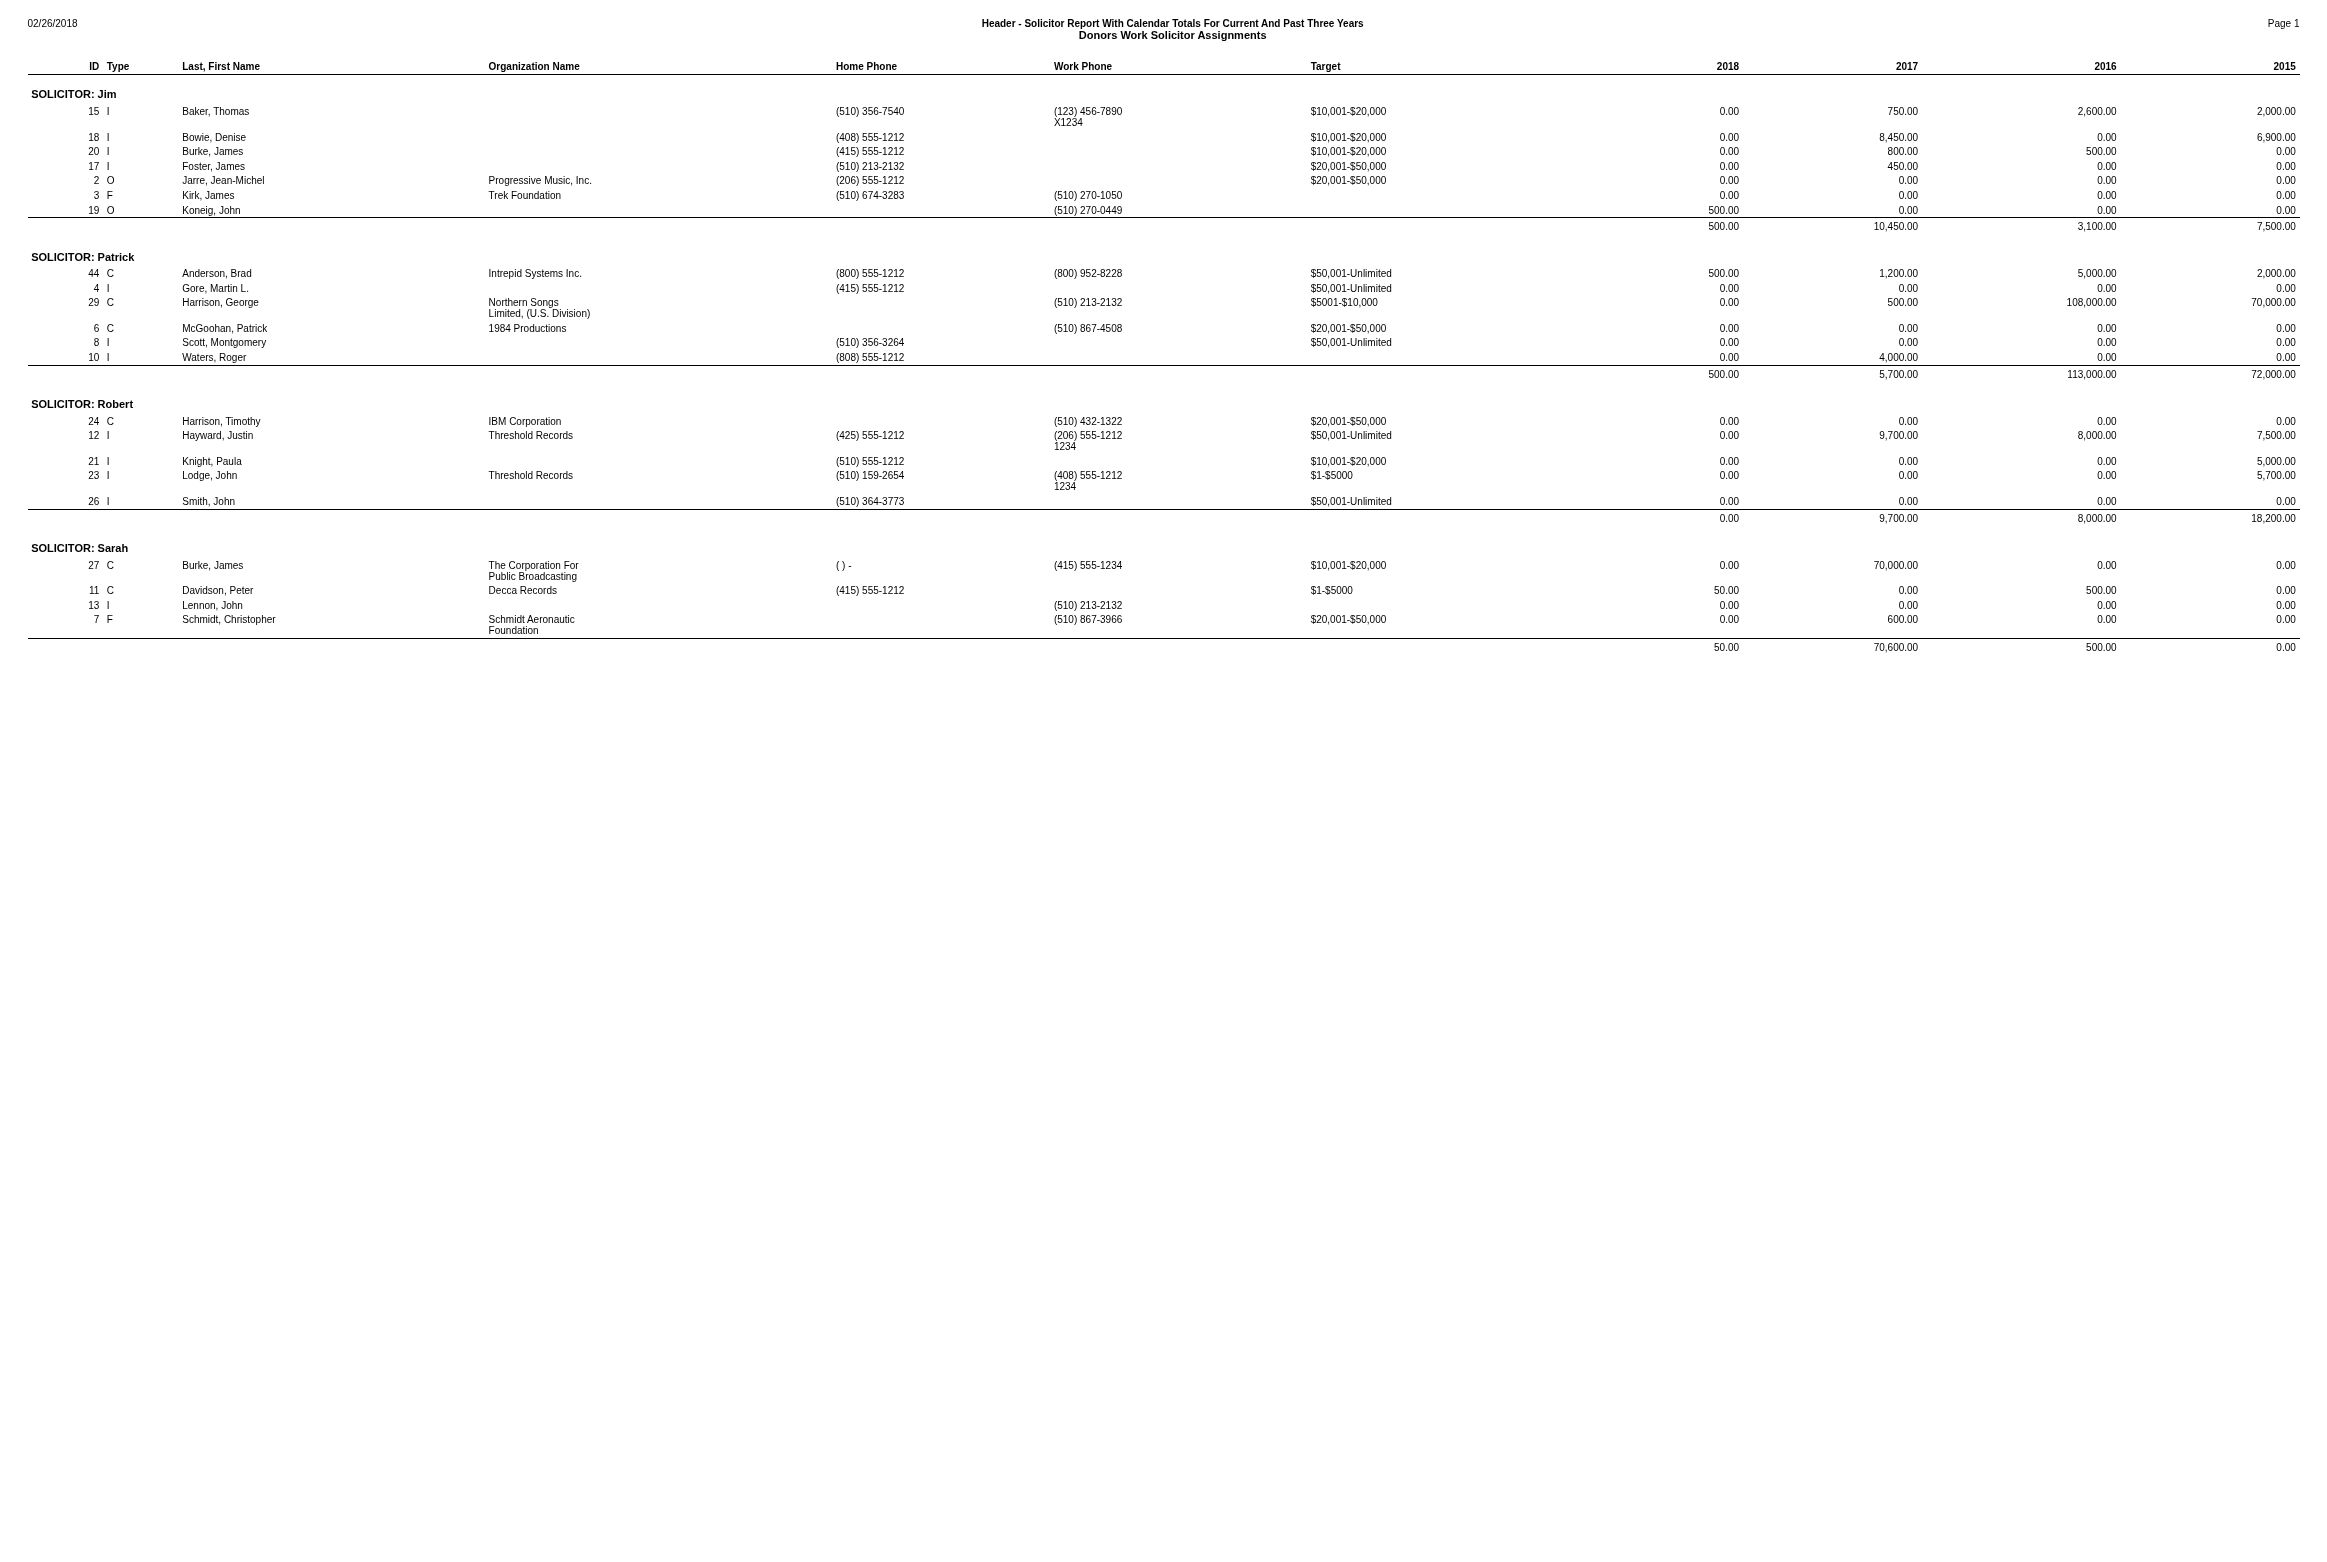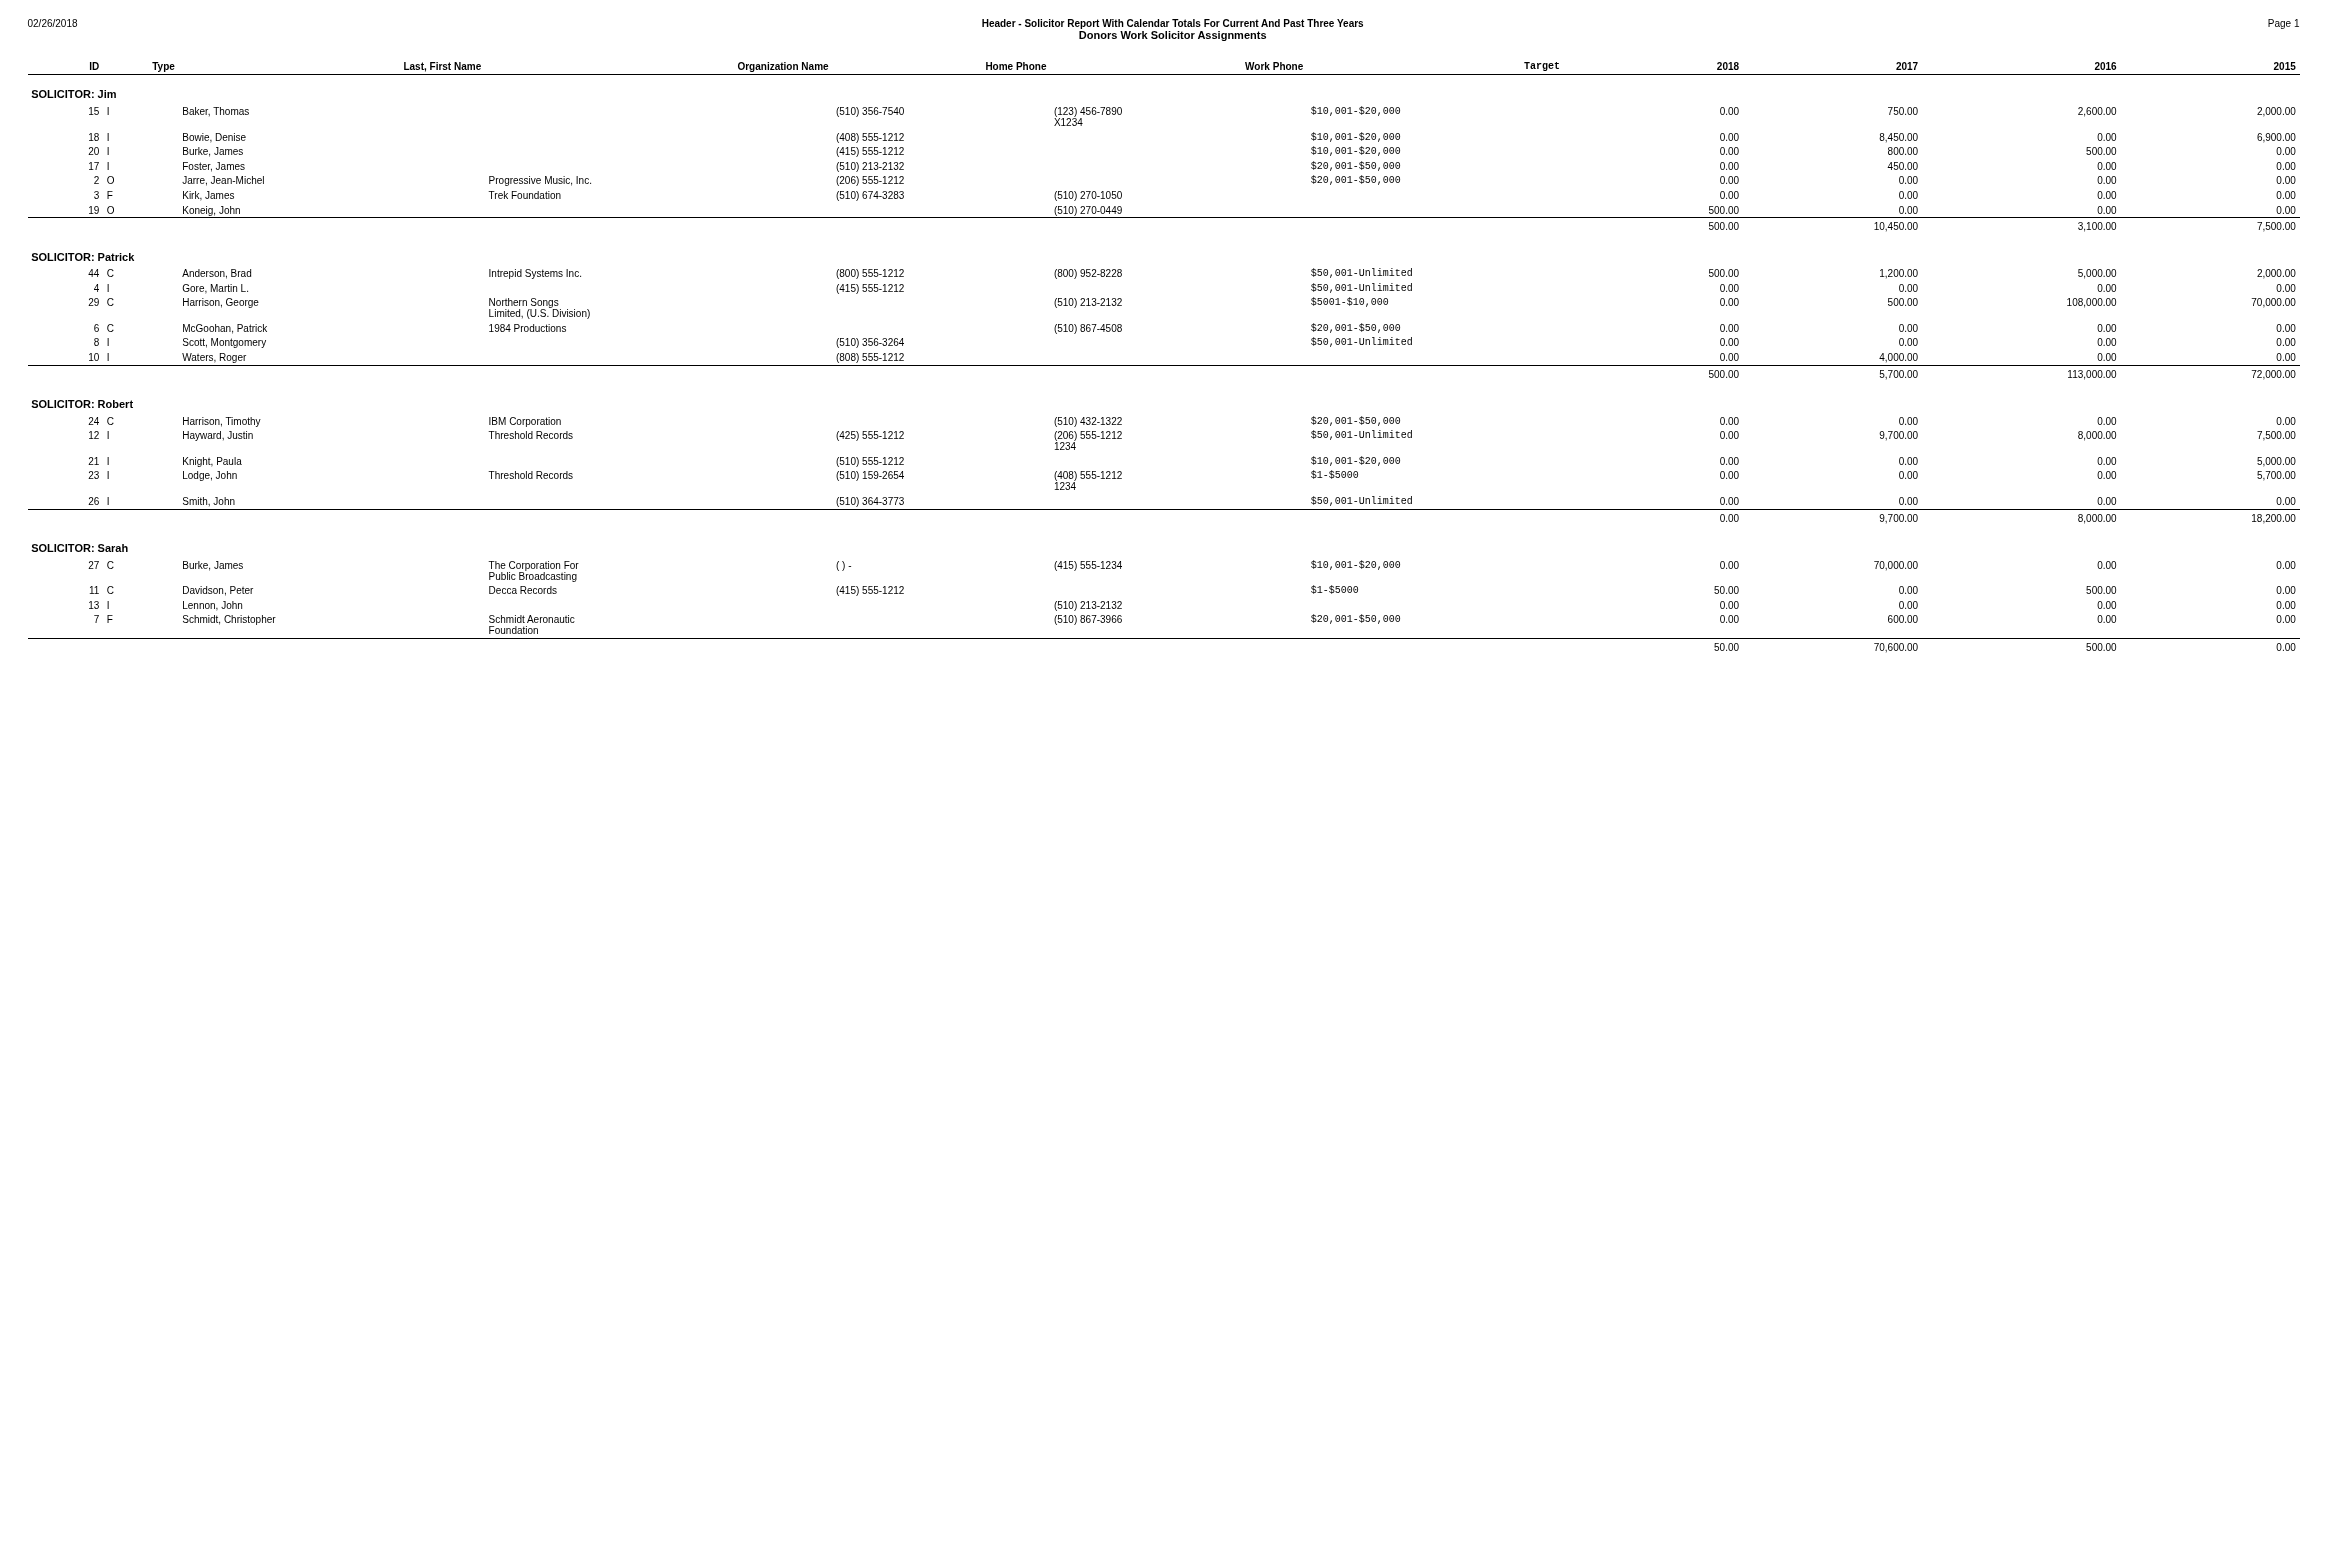--- a/index.html
+++ b/index.html
@@ -22,21 +22,21 @@
     .page-title .title-main { font-size: 10px; font-weight: bold; }
     .page-title .title-sub { font-size: 11px; font-weight: bold; }
     .page-num { font-size: 10px; white-space: nowrap; }
 
     table {
       width: 100%;
       border-collapse: collapse;
       font-size: 10px;
     }
     th {
-      text-align: right;
+      text-align: left;
       font-weight: bold;
       font-size: 10px;
       padding: 2.8px 3.7px;
       border-bottom: 0.9px solid #000;
       vertical-align: bottom;
     }
     th.right { text-align: right; }
     td {
       padding: 1.8px 3.7px;
       vertical-align: top;
@@ -53,21 +53,21 @@
       border-top: 0.9px solid #000;
       padding-top: 2.8px;
       font-size: 10px;
     }
     .col-id { width: 35px; text-align: right; }
     .col-type { width: 35px; }
     .col-name { width: 142px; }
     .col-org { width: 161px; }
     .col-home { width: 101px; }
     .col-work { width: 119px; }
-    .col-target { width: 119px; font-family: Liberation Mono, monospace; }
+    .col-target { width: 119px; }
     .col-2018 { width: 83px; text-align: right; }
     .col-2017 { width: 83px; text-align: right; }
     .col-2016 { width: 92px; text-align: right; }
     .col-2015 { width: 83px; text-align: right; }
 
     .data-row td { }
     .spacer { height: 3.7px; }
   </style>
 </head>
 <body>

